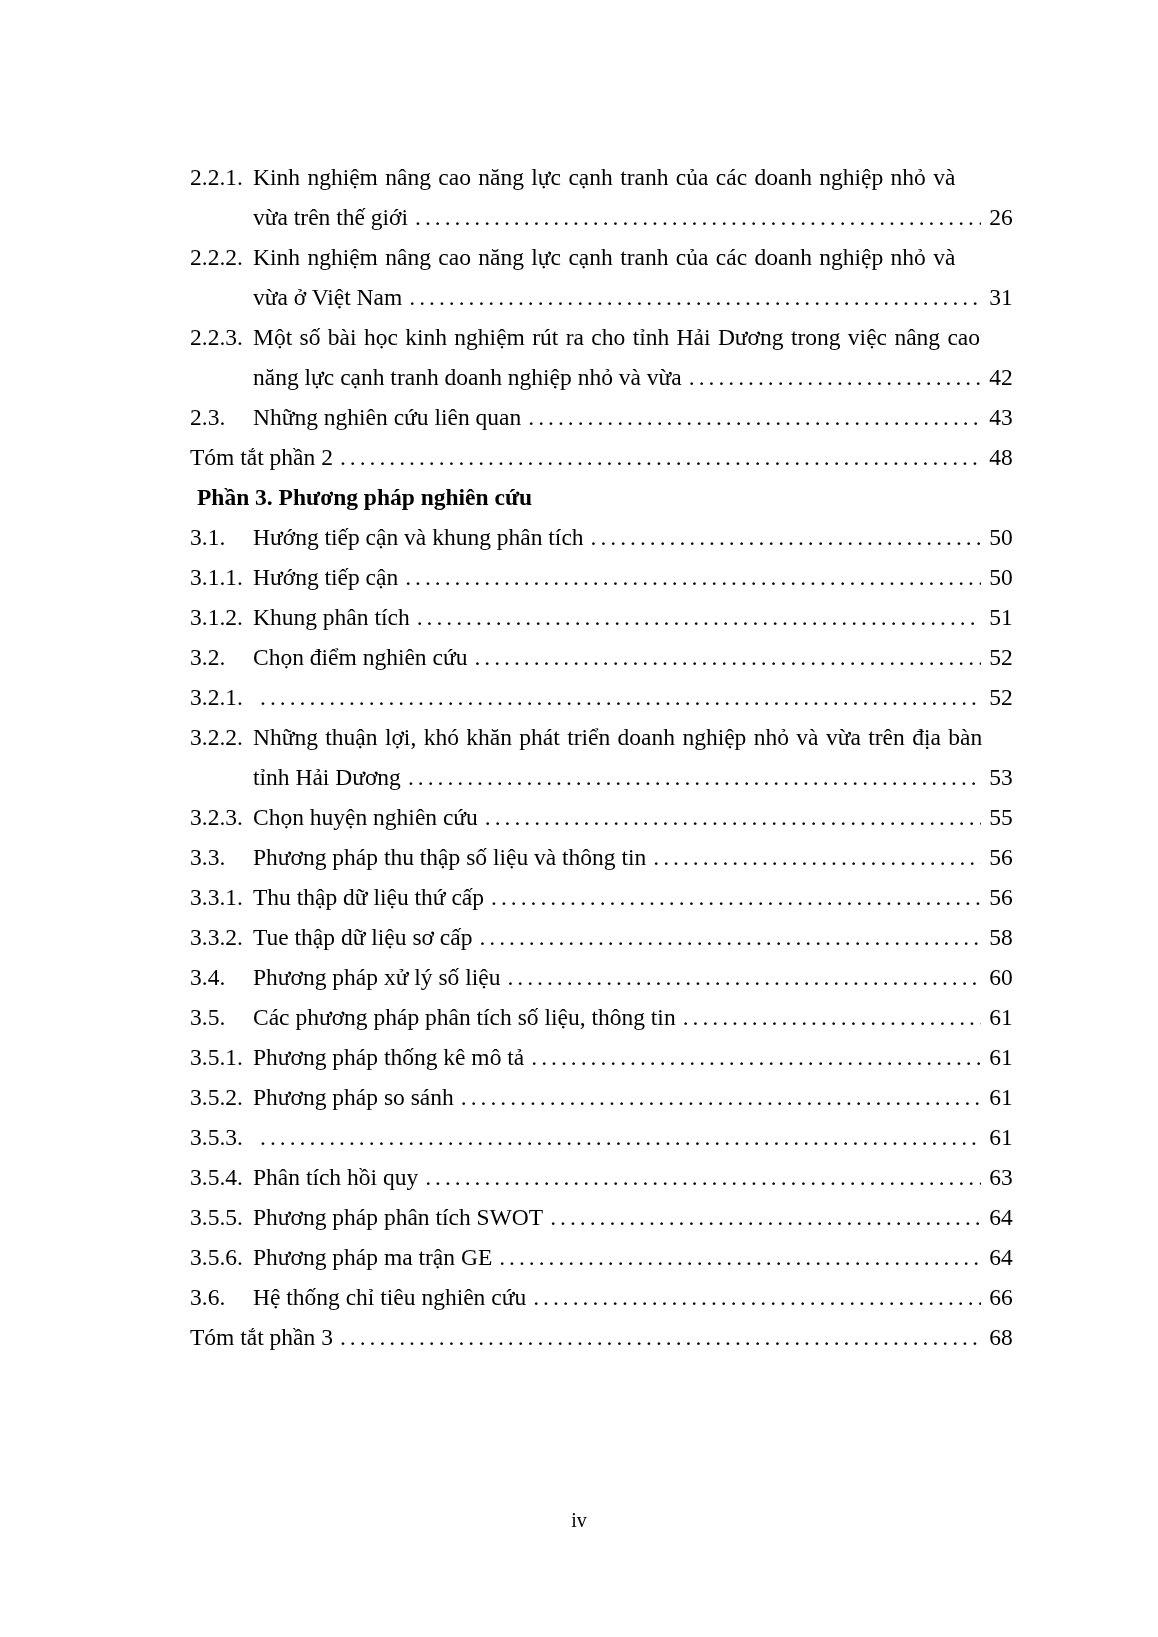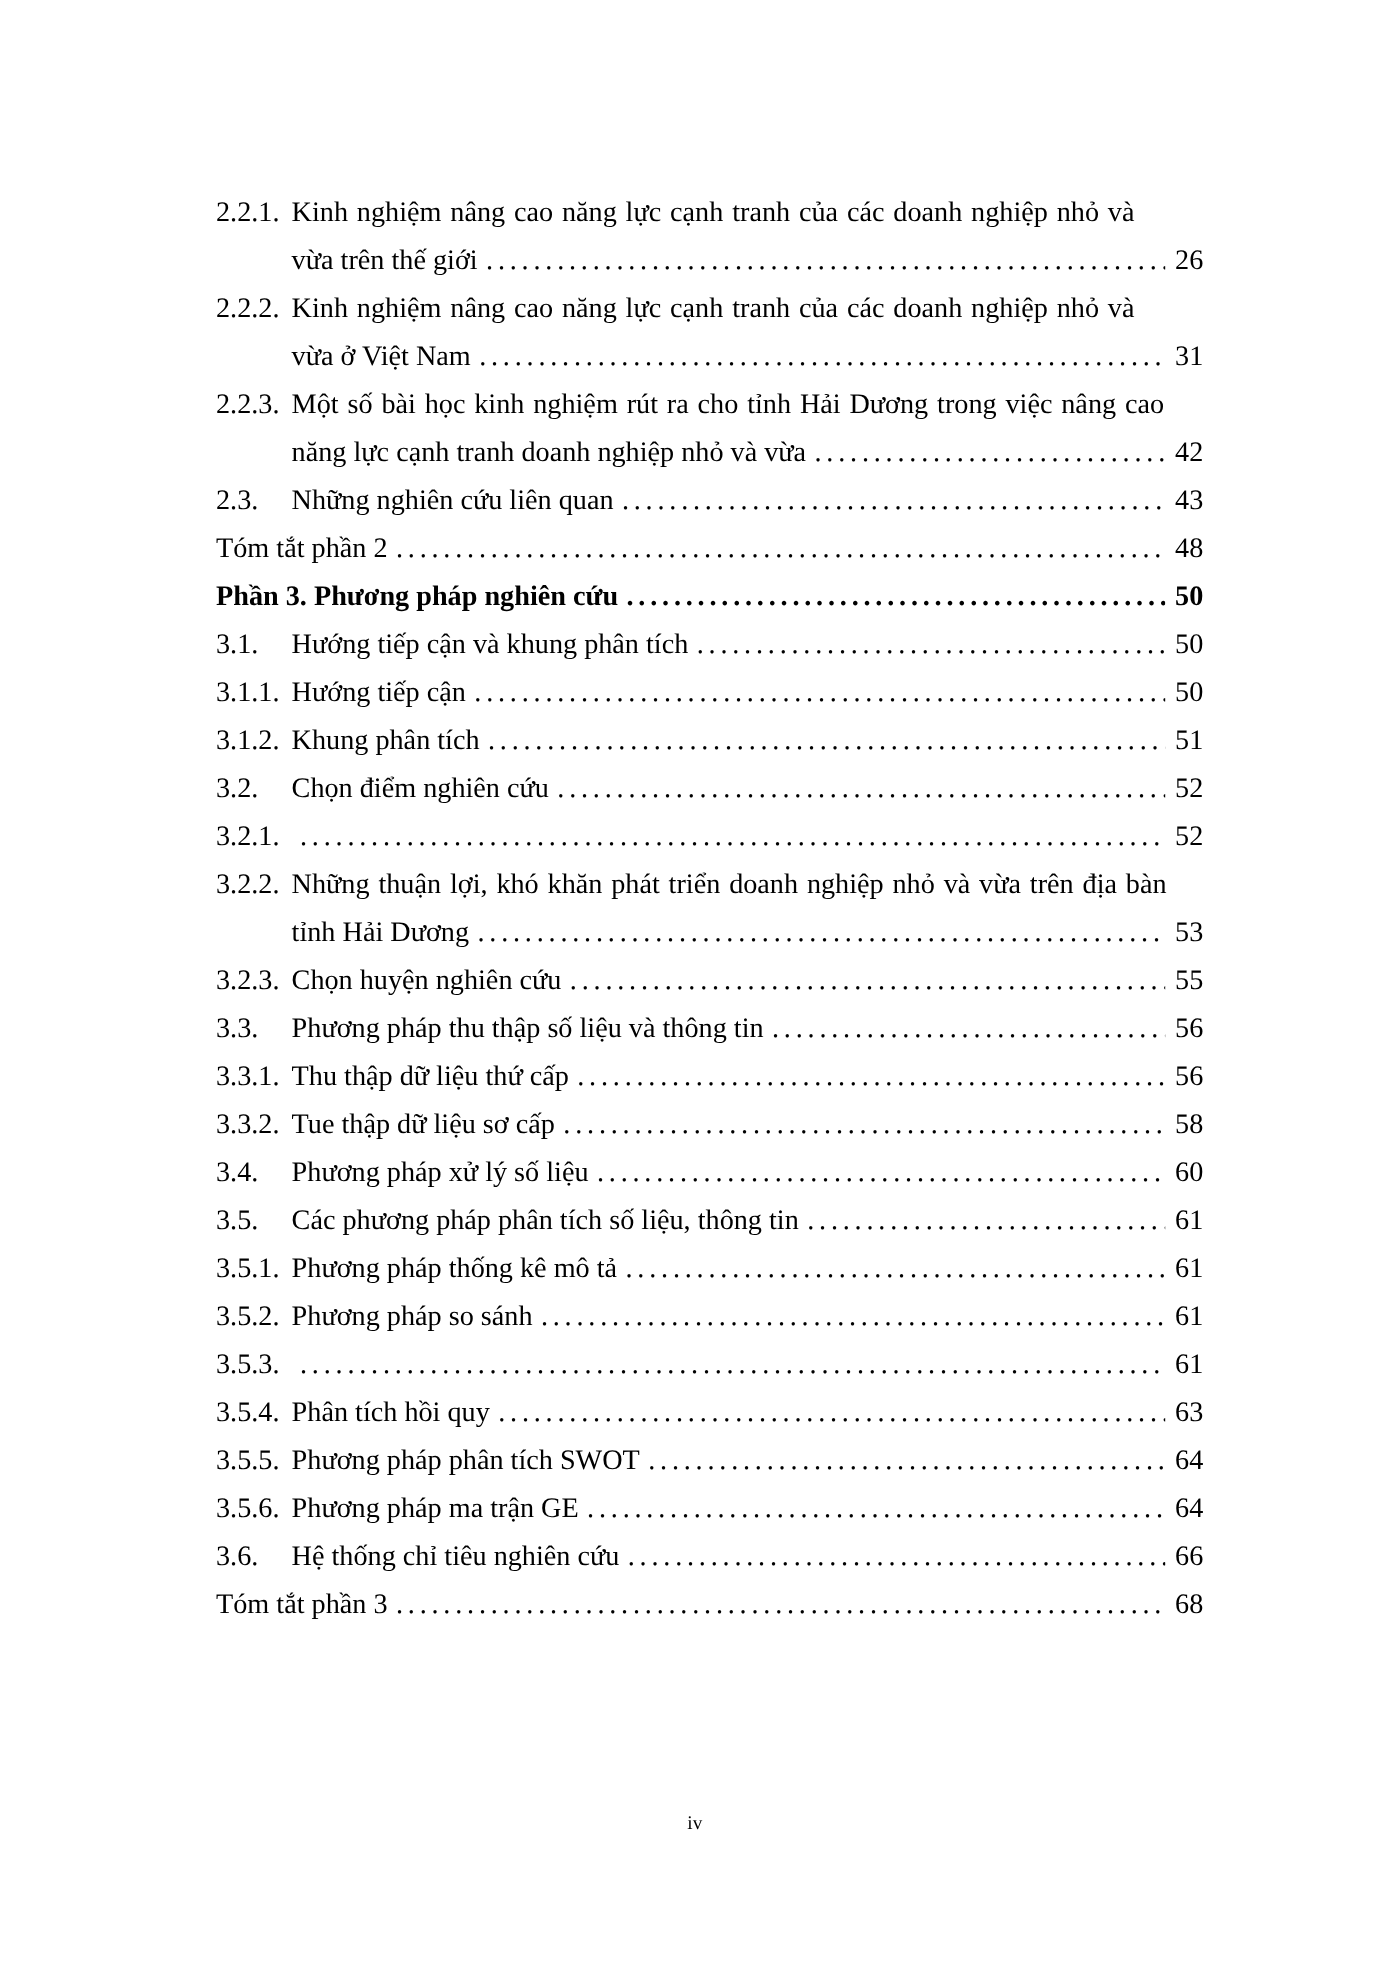--- a/index.html
+++ b/index.html
@@ -8,21 +8,21 @@
     width: 1158px;
     height: 1637px;
     background: #ffffff;
     font-family: "Liberation Serif", "DejaVu Serif", serif;
     color: #000000;
     overflow: hidden;
     margin: 0 auto;
   }
   .toc {
     position: absolute;
-    left: 180px;
+    left: 190px;
     top: 157px;
     width: 825px;
     font-size: 23.5px;
   }
   .row {
     display: flex;
     align-items: baseline;
     height: 40px;
     line-height: 40px;
     overflow: hidden;
@@ -45,28 +45,28 @@
     content: "..........................................................................................................................................................";
     letter-spacing: 4px;
   }
   .pg {
     flex: 0 0 auto;
     margin-left: 6px;
     min-width: 28px;
     text-align: center;
     white-space: nowrap;
   }
-  .bold { font-weight: bold; }
+  .bold { font-weight: bold; flex-direction: column; }
   .footer {
     position: absolute;
     left: 0;
     top: 1505px;
     width: 100%;
     text-align: center;
-    font-size: 16px;
+    font-size: 20px;
     line-height: 30px;
   }
 </style>
 </head>
 <body>
 
 <div class="page">
   <div class="toc">
 
     <div>

